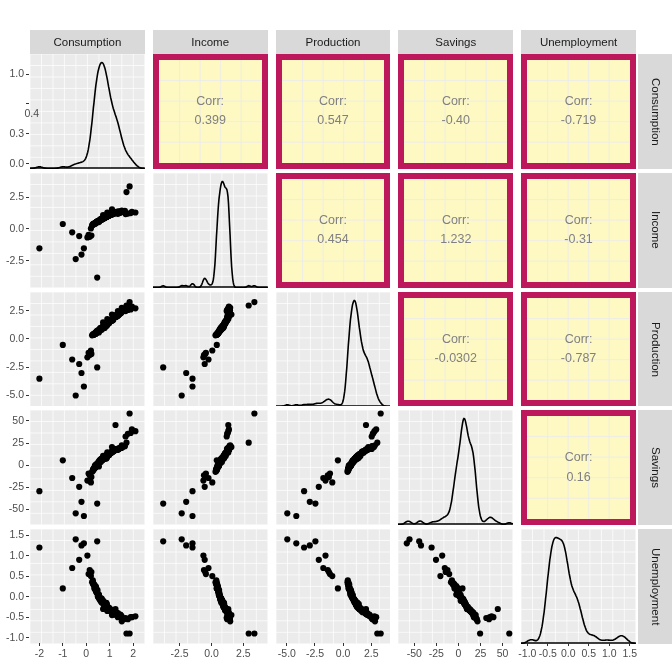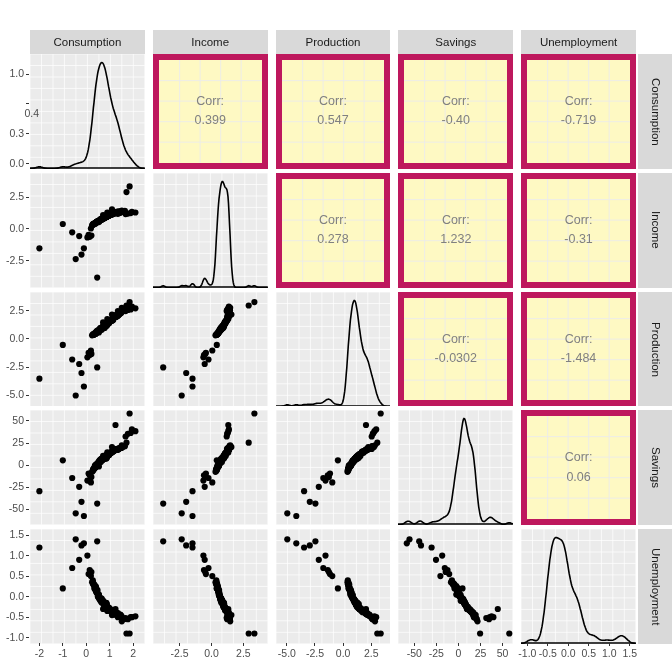--- a/index.html
+++ b/index.html
@@ -364,21 +364,21 @@
         <line x1="45.9" y1="0" x2="45.9" y2="114.8" stroke="#ebebeb" stroke-width="1"></line>
         <line x1="68.9" y1="0" x2="68.9" y2="114.8" stroke="#ebebeb" stroke-width="1"></line>
         <line x1="91.8" y1="0" x2="91.8" y2="114.8" stroke="#ebebeb" stroke-width="1"></line>
         <line x1="0" y1="23.0" x2="114.8" y2="23.0" stroke="#ebebeb" stroke-width="1"></line>
         <line x1="0" y1="45.9" x2="114.8" y2="45.9" stroke="#ebebeb" stroke-width="1"></line>
         <line x1="0" y1="68.9" x2="114.8" y2="68.9" stroke="#ebebeb" stroke-width="1"></line>
         <line x1="0" y1="91.8" x2="114.8" y2="91.8" stroke="#ebebeb" stroke-width="1"></line>
       </svg>
       <div class="corrbox">
         <span class="c-lbl">Corr:</span>
-        <span class="c-val">0.278</span>
+        <span class="c-val">0.454</span>
       </div>
     </div>
     <div class="panel white" style="left: 398.4px; top: 172.8px; width: 114.8px; height: 114.8px;">
       <svg viewBox="0 0 114.8 114.8" preserveAspectRatio="none">
         <line x1="23.0" y1="0" x2="23.0" y2="114.8" stroke="#ebebeb" stroke-width="1"></line>
         <line x1="45.9" y1="0" x2="45.9" y2="114.8" stroke="#ebebeb" stroke-width="1"></line>
         <line x1="68.9" y1="0" x2="68.9" y2="114.8" stroke="#ebebeb" stroke-width="1"></line>
         <line x1="91.8" y1="0" x2="91.8" y2="114.8" stroke="#ebebeb" stroke-width="1"></line>
         <line x1="0" y1="23.0" x2="114.8" y2="23.0" stroke="#ebebeb" stroke-width="1"></line>
         <line x1="0" y1="45.9" x2="114.8" y2="45.9" stroke="#ebebeb" stroke-width="1"></line>
@@ -828,21 +828,21 @@
         <line x1="45.9" y1="0" x2="45.9" y2="114.8" stroke="#ebebeb" stroke-width="1"></line>
         <line x1="68.9" y1="0" x2="68.9" y2="114.8" stroke="#ebebeb" stroke-width="1"></line>
         <line x1="91.8" y1="0" x2="91.8" y2="114.8" stroke="#ebebeb" stroke-width="1"></line>
         <line x1="0" y1="23.0" x2="114.8" y2="23.0" stroke="#ebebeb" stroke-width="1"></line>
         <line x1="0" y1="45.9" x2="114.8" y2="45.9" stroke="#ebebeb" stroke-width="1"></line>
         <line x1="0" y1="68.9" x2="114.8" y2="68.9" stroke="#ebebeb" stroke-width="1"></line>
         <line x1="0" y1="91.8" x2="114.8" y2="91.8" stroke="#ebebeb" stroke-width="1"></line>
       </svg>
       <div class="corrbox">
         <span class="c-lbl">Corr:</span>
-        <span class="c-val">-1.484</span>
+        <span class="c-val">-0.787</span>
       </div>
     </div>
     <div class="panel grey" style="left: 30px; top: 410.4px; width: 114.8px; height: 114.8px;">
       <svg viewBox="0 0 114.8 114.8" preserveAspectRatio="none">
         <line x1="0.0" y1="0" x2="0.0" y2="114.8" stroke="#ffffff" stroke-width="0.7"></line>
         <line x1="11.5" y1="0" x2="11.5" y2="114.8" stroke="#ffffff" stroke-width="0.7"></line>
         <line x1="23.0" y1="0" x2="23.0" y2="114.8" stroke="#ffffff" stroke-width="0.7"></line>
         <line x1="34.4" y1="0" x2="34.4" y2="114.8" stroke="#ffffff" stroke-width="0.7"></line>
         <line x1="45.9" y1="0" x2="45.9" y2="114.8" stroke="#ffffff" stroke-width="0.7"></line>
         <line x1="57.4" y1="0" x2="57.4" y2="114.8" stroke="#ffffff" stroke-width="0.7"></line>
@@ -1430,21 +1430,21 @@
         <line x1="45.9" y1="0" x2="45.9" y2="114.8" stroke="#ebebeb" stroke-width="1"></line>
         <line x1="68.9" y1="0" x2="68.9" y2="114.8" stroke="#ebebeb" stroke-width="1"></line>
         <line x1="91.8" y1="0" x2="91.8" y2="114.8" stroke="#ebebeb" stroke-width="1"></line>
         <line x1="0" y1="23.0" x2="114.8" y2="23.0" stroke="#ebebeb" stroke-width="1"></line>
         <line x1="0" y1="45.9" x2="114.8" y2="45.9" stroke="#ebebeb" stroke-width="1"></line>
         <line x1="0" y1="68.9" x2="114.8" y2="68.9" stroke="#ebebeb" stroke-width="1"></line>
         <line x1="0" y1="91.8" x2="114.8" y2="91.8" stroke="#ebebeb" stroke-width="1"></line>
       </svg>
       <div class="corrbox">
         <span class="c-lbl">Corr:</span>
-        <span class="c-val">0.06</span>
+        <span class="c-val">0.16</span>
       </div>
     </div>
     <div class="panel grey" style="left: 30px; top: 529.2px; width: 114.8px; height: 114.8px;">
       <svg viewBox="0 0 114.8 114.8" preserveAspectRatio="none">
         <line x1="0.0" y1="0" x2="0.0" y2="114.8" stroke="#ffffff" stroke-width="0.7"></line>
         <line x1="11.5" y1="0" x2="11.5" y2="114.8" stroke="#ffffff" stroke-width="0.7"></line>
         <line x1="23.0" y1="0" x2="23.0" y2="114.8" stroke="#ffffff" stroke-width="0.7"></line>
         <line x1="34.4" y1="0" x2="34.4" y2="114.8" stroke="#ffffff" stroke-width="0.7"></line>
         <line x1="45.9" y1="0" x2="45.9" y2="114.8" stroke="#ffffff" stroke-width="0.7"></line>
         <line x1="57.4" y1="0" x2="57.4" y2="114.8" stroke="#ffffff" stroke-width="0.7"></line>

